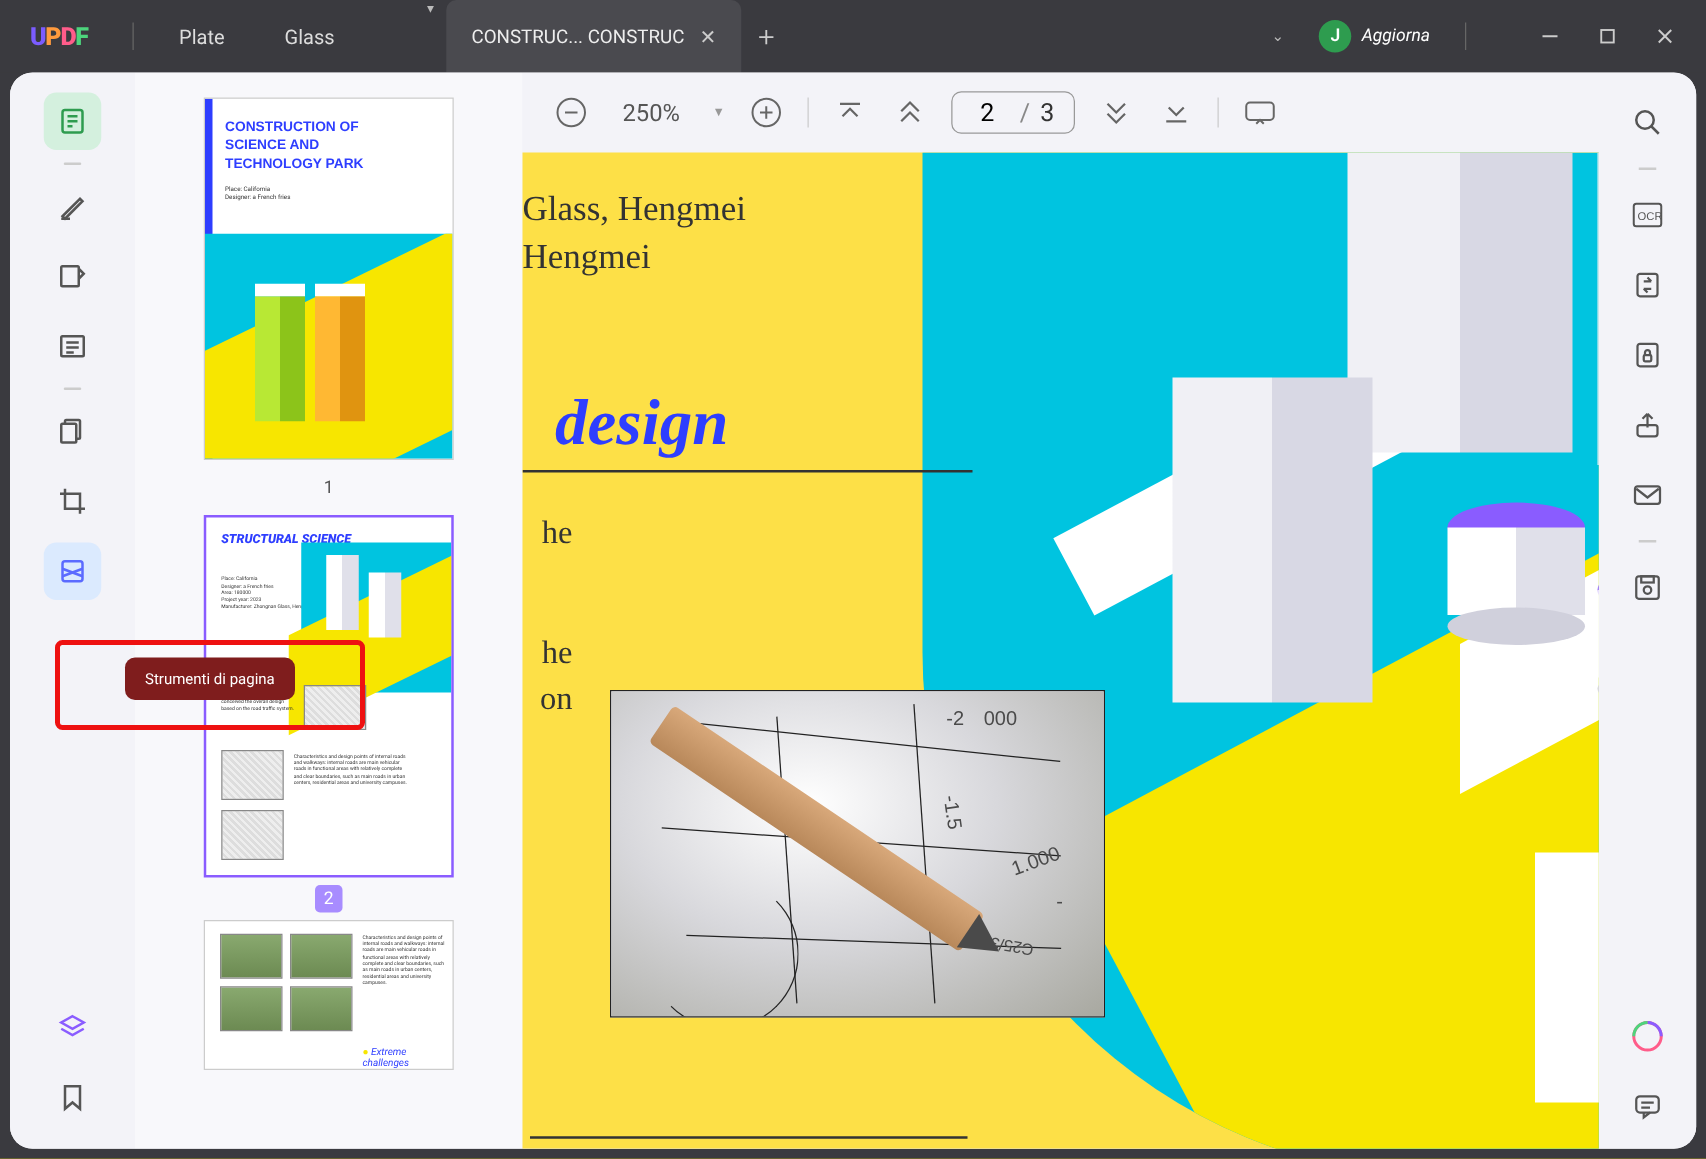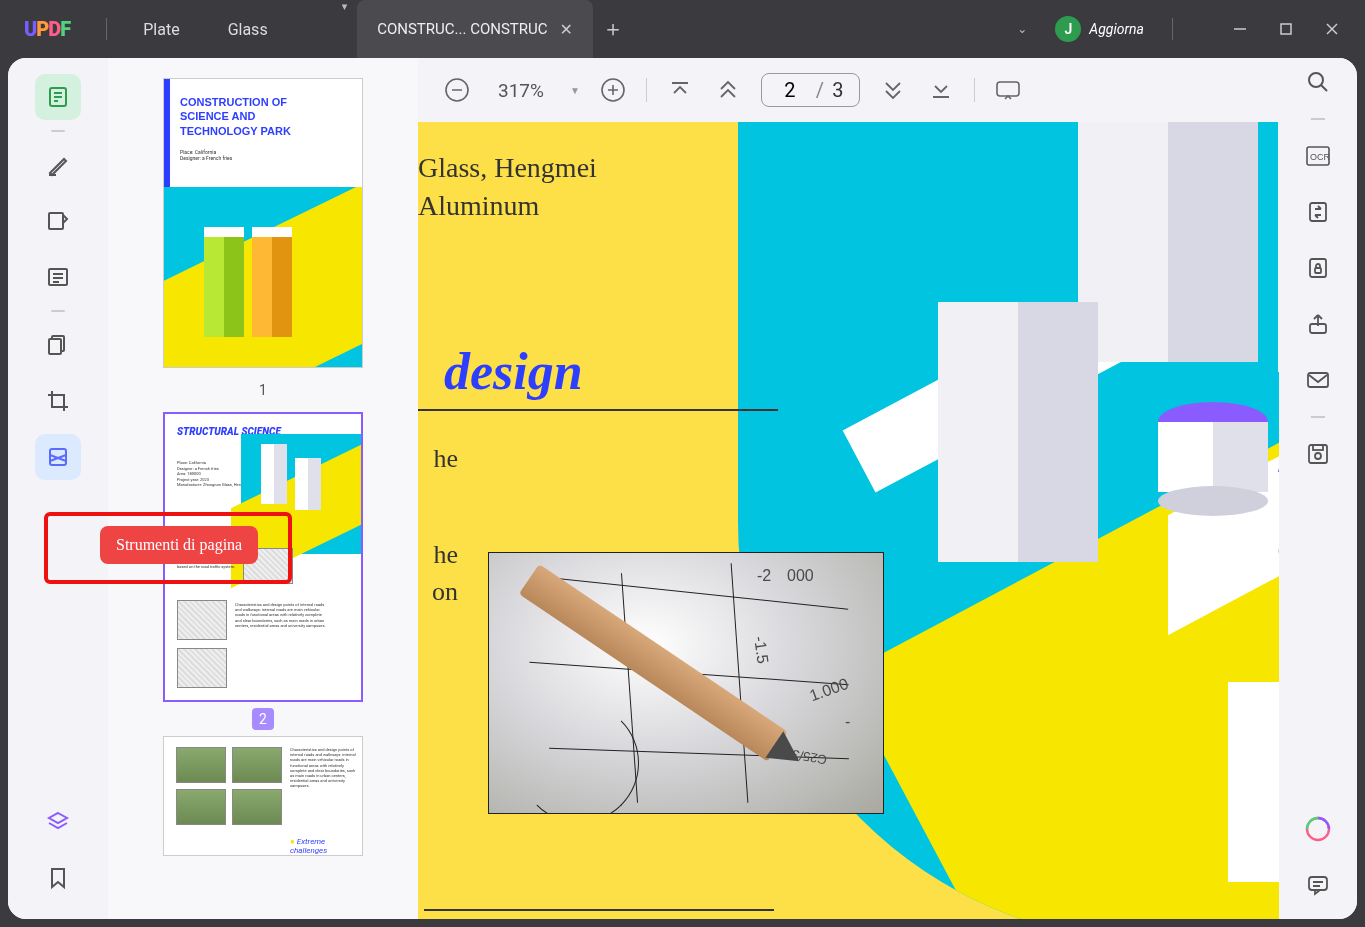--- a/index.html
+++ b/index.html
@@ -26,21 +26,21 @@
 .app-body { position: absolute; top: 58px; left: 8px; right: 8px; bottom: 8px; background: #f3f3f8; border-radius: 18px; display: flex; overflow: hidden; }
 
 .left-tools { width: 100px; background: #f3f3f8; display: flex; flex-direction: column; align-items: center; padding-top: 16px; gap: 10px; position: relative; }
 .tool-btn { width: 46px; height: 46px; border-radius: 10px; display: flex; align-items: center; justify-content: center; cursor: pointer; color: #555; }
 .tool-btn.active { background: #d4f0de; color: #2e9c4f; }
 .tool-btn.accent { background: #dbeafe; color: #5b6bff; }
 .tool-sep { width: 14px; height: 2px; background: #ccc; border-radius: 2px; }
 .tool-spacer { flex: 1; }
 
 .highlight-box { position: absolute; left: 36px; top: 454px; width: 248px; height: 72px; border: 4px solid #e11; border-radius: 6px; pointer-events: none; z-index: 30; }
-.tooltip { position: absolute; left: 92px; top: 468px; background: #ef4444; color: #fff; padding: 10px 16px; border-radius: 8px; font-size: 16px; white-space: nowrap; z-index: 31; font-family: Liberation Serif, serif; }
+.tooltip { position: absolute; left: 92px; top: 468px; background: #7f1d1d; color: #fff; padding: 10px 16px; border-radius: 8px; font-size: 12px; white-space: nowrap; z-index: 31; }
 
 .thumb-panel { width: 310px; background: #f8f8fb; display: flex; flex-direction: column; align-items: center; padding: 20px 0; gap: 6px; overflow: hidden; }
 .thumb { width: 200px; height: 290px; background: #fff; border: 1px solid #ccc; position: relative; overflow: hidden; cursor: pointer; }
 .thumb.active { border: 2px solid #8a5cff; }
 .thumb-num { font-size: 14px; color: #555; padding: 8px 0; }
 .thumb-num.badge { background: #a88cff; color: #fff; width: 22px; height: 22px; border-radius: 4px; display: inline-flex; align-items: center; justify-content: center; }
 
 
 .t1-stripe { position:absolute; left:0; top:0; bottom:0; width:6px; background:#2e3eff; }
 .t1-title { position:absolute; left:16px; top:16px; font-size:11px; font-weight:900; color:#2e3eff; line-height:1.3; width:150px; font-family: Arial, sans-serif; }
@@ -79,33 +79,33 @@
 .page-canvas { flex:1; position:relative; overflow:hidden; background:#fde047; margin: 0 0 0 0; }
 .iso-sky { position:absolute; left:320px; top:0; width:840px; height:820px; background:#00c4e0; border-radius: 0 0 0 420px; overflow:hidden; }
 .iso-ground { position:absolute; width:1100px; height:600px; background:#f7e600; transform: rotate(-28deg); left:180px; top:260px; }
 .iso-road { position:absolute; background:#fff; }
 .iso-bldg { position:absolute; background:linear-gradient(90deg,#f0f0f5 50%, #d8d8e4 50%); }
 .iso-cyl { position:absolute; border-radius:50%; }
 
 .doc-text { position:absolute; left:0; top:30px; color:#333; font-family: Georgia, serif; }
 .dt-line1 { font-size: 28px; }
 .dt-line2 { font-size: 28px; margin-top:6px; }
-.dt-head { font-size: 52px; font-weight:700; font-style:italic; color:#2e3eff; margin-top: 120px; font-family: Georgia, serif; }
+.dt-head { font-size: 52px; font-weight:700; font-style:italic; color:#2e3eff; margin-top: 87px; font-family: Georgia, serif; }
 .dt-hr { width: 360px; height:2px; background:#333; margin-top:8px; }
 .dt-p { font-size: 26px; margin-top: 30px; line-height:1.4; }
 
 .photo { position:absolute; left:70px; top:430px; width:396px; height:262px; border:1.5px solid #222; background: #e5e5ea; overflow:hidden; }
 .photo-inner { position:absolute; inset:0; background: radial-gradient(ellipse at 40% 35%, #fff 0%, #d8d8dc 45%, #a8a8a0 100%); }
 .photo-pencil { position:absolute; left:40px; top:8px; width:300px; height:36px; background:linear-gradient(#d8a87a,#b8885a); transform: rotate(34deg); transform-origin: left center; border-radius: 4px; }
 .photo-tip { position:absolute; right:-26px; top:2px; width:0; height:0; border-left:30px solid #4a4a4a; border-top:16px solid transparent; border-bottom:16px solid transparent; }
 .photo-line { position:absolute; background:#222; height:1px; }
 .photo-num { position:absolute; font-size:16px; color:#4a4a4a; font-family: Arial; }
 .photo-arc { position:absolute; width:120px; height:120px; border:1px solid #222; border-radius:50%; border-top-color:transparent; border-left-color:transparent; }
 
-.right-tools { width: 78px; background:#f3f3f8; display:flex; flex-direction:column; align-items:center; padding-top:4px; gap:16px; }
+.right-tools { width: 78px; background:#f3f3f8; display:flex; flex-direction:column; align-items:center; padding-top:20px; gap:16px; }
 .rt-btn { width:40px; height:40px; display:flex; align-items:center; justify-content:center; color:#555; cursor:pointer; border-radius:8px; }
 .rt-sep { width:14px; height:2px; background:#ccc; }
 
 svg { display:block; }
 
 .scroll-indicator { position:absolute; left:4px; top:48%; width:8px; height:22px; background:#8a5cff; border-radius:4px; }
 </style>
 </head>
 <body>
 
@@ -272,21 +272,21 @@
   </div>
 
   <div class="main-view">
     <div class="top-tools">
       <div class="tool-icon">
         <svg width="26" height="26" fill="none" stroke="#666" stroke-width="1.6">
             <circle cx="13" cy="13" r="11"></circle>
             <line x1="8" y1="13" x2="18" y2="13"></line>
           </svg>
       </div>
-      <span class="zoom-text">317%</span>
+      <span class="zoom-text">250%</span>
       <span class="drop-arrow">▼</span>
       <div class="tool-icon">
         <svg width="26" height="26" fill="none" stroke="#666" stroke-width="1.6">
             <circle cx="13" cy="13" r="11"></circle>
             <line x1="8" y1="13" x2="18" y2="13"></line>
             <line x1="13" y1="8" x2="13" y2="18"></line>
           </svg>
       </div>
       <div class="tt-sep"></div>
       <div class="tool-icon">
@@ -342,21 +342,21 @@
         <div style="position:absolute; left:420px; top:300px; width:110px; height:70px; background:linear-gradient(90deg,#fff 50%,#e0e0ea 50%);"></div>
         <div class="iso-cyl" style="left:420px; top:364px; width:110px; height:30px; background:#d0d0dc;"></div>
         <div class="iso-cyl" style="left:540px; top:330px; width:110px; height:40px; background:#8a5cff;"></div>
         <div style="position:absolute; left:540px; top:350px; width:110px; height:70px; background:linear-gradient(90deg,#fff 50%,#e0e0ea 50%);"></div>
         <div class="iso-cyl" style="left:540px; top:414px; width:110px; height:30px; background:#d0d0dc;"></div>
 
       </div>
 
       <div class="doc-text">
         <div class="dt-line1">Glass, Hengmei</div>
-        <div class="dt-line2">Aluminum</div>
+        <div class="dt-line2">Hengmei</div>
         <div class="dt-head"><span style="visibility:hidden">x</span><span>design</span></div>
         <div class="dt-hr"></div>
         <div class="dt-p" style="text-align:right; width:40px;"><span>he</span></div>
         <div class="dt-p" style="text-align:right; width:40px; margin-top:60px;">
           <div>he</div>
           <div>on</div>
         </div>
       </div>
 
       <div class="photo">

